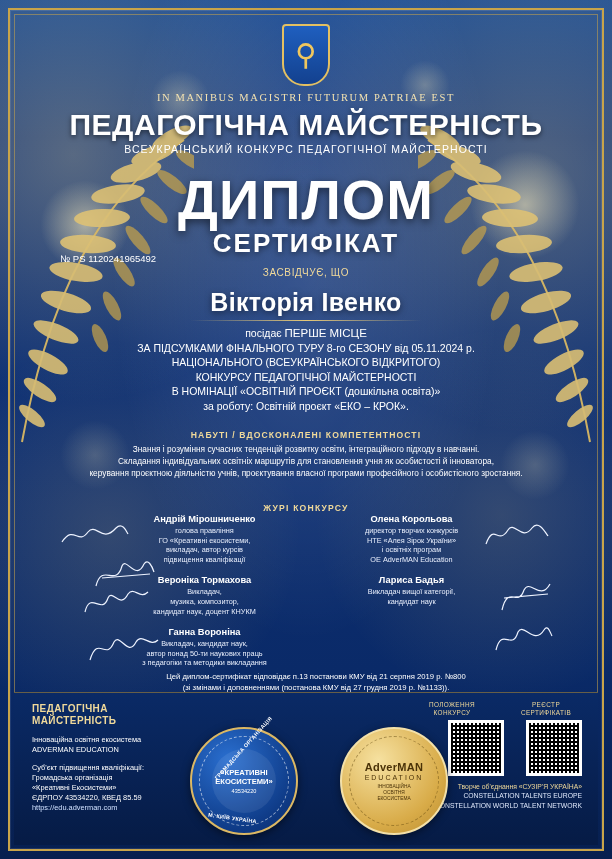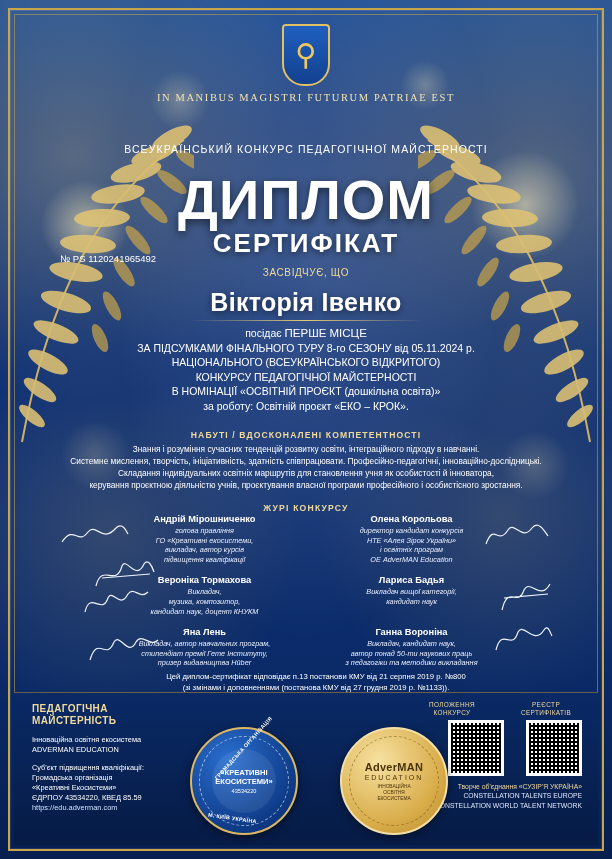--- a/index.html
+++ b/index.html
@@ -120,21 +120,21 @@
     color:#f0d99a;font-size:8.6px;font-weight:bold;letter-spacing:1.2px;
   }
 
   
   .jury{
     position:absolute;top:514px;left:108px;width:400px;
     display:grid;grid-template-columns:1fr 1fr;column-gap:14px;row-gap:11px;
   }
   .jmember{text-align:center;color:#ffffff;}
   .jname{font-size:9.3px;font-weight:bold;margin-bottom:2px;}
-  .jrole{font-size:7.3px;line-height:9.6px;color:#e8eefc;font-style:italic;}
+  .jrole{font-size:7.3px;line-height:9.6px;color:#e8eefc;}
 
   .sig{position:absolute;color:#eef3ff;font-family:"Liberation Serif", serif;}
   .sig svg{display:block;}
 
   .law{
     position:absolute;top:672px;left:126px;width:380px;text-align:center;
     color:#ffffff;font-size:7.7px;line-height:10.5px;
   }
 
   
@@ -282,20 +282,21 @@
   <div class="frame2"></div>
 
   <div class="emblem">
     <div class="shield">
         <span class="tryzub">⚲</span>
       </div>
   </div>
 
   <div class="latin">IN MANIBUS MAGISTRI FUTURUM PATRIAE EST</div>
 
+  <div class="title1">ПЕДАГОГІЧНА МАЙСТЕРНІСТЬ</div>
   <div class="subtitle1">ВСЕУКРАЇНСЬКИЙ КОНКУРС ПЕДАГОГІЧНОЇ МАЙСТЕРНОСТІ</div>
 
   <div class="diplom">ДИПЛОМ</div>
   <div class="sert">СЕРТИФІКАТ</div>
 
   <div class="numrow">
     <span class="num">№ PS 1120241965492</span>
   </div>
   <div class="zasv">ЗАСВІДЧУЄ, ЩО</div>
 
@@ -313,58 +314,51 @@
     <div class="b">В НОМІНАЦІЇ «ОСВІТНІЙ ПРОЄКТ (дошкільна освіта)»</div>
     <div>
       <span>за роботу:</span>
       <span>Освітній проєкт «ЕКО – КРОК».</span>
     </div>
   </div>
 
   <div class="comp-head">НАБУТІ / ВДОСКОНАЛЕНІ КОМПЕТЕНТНОСТІ</div>
   <div class="comp-body">
     <div>Знання і розуміння сучасних тенденцій розвитку освіти, інтеграційного підходу в навчанні.</div>
-    <div>Системне мислення, творчість, ініціативність, здатність співпрацювати. Професійно-педагогічні, інноваційно-дослідницькі.</div>
     <div>Складання індивідуальних освітніх маршрутів для становлення учня як особистості й інноватора,</div>
     <div>керування проєктною діяльністю учнів, проєктування власної програми професійного і особистісного зростання.</div>
   </div>
 
   <div class="jury-head">ЖУРІ КОНКУРСУ</div>
 
   <div class="jury">
     <div class="jmember">
       <div class="jname">Андрій Мірошниченко</div>
       <div class="jrole" style="white-space:pre-line">голова правління
 ГО «Креативні екосистеми,
 викладач, автор курсів
 підвищення кваліфікації</div>
     </div>
     <div class="jmember">
       <div class="jname">Олена Корольова</div>
-      <div class="jrole" style="white-space:pre-line">директор кандидат конкурсів
+      <div class="jrole" style="white-space:pre-line">директор творчих конкурсів
 НТЕ «Алея Зірок України»
 і освітніх програм
 ОЕ AdverMAN Education</div>
     </div>
     <div class="jmember">
       <div class="jname">Вероніка Тормахова</div>
       <div class="jrole" style="white-space:pre-line">Викладач,
 музика, композитор,
 кандидат наук, доцент КНУКМ</div>
     </div>
     <div class="jmember">
       <div class="jname">Лариса Бадья</div>
       <div class="jrole" style="white-space:pre-line">Викладач вищої категорії,
 кандидат наук</div>
-    </div>
-    <div class="jmember">
-      <div class="jname">Яна Лень</div>
-      <div class="jrole" style="white-space:pre-line">Викладач, автор навчальних програм,
-стипендіат премії Гете Інституту,
-призер видавництва Hüber</div>
     </div>
     <div class="jmember">
       <div class="jname">Ганна Вороніна</div>
       <div class="jrole" style="white-space:pre-line">Викладач, кандидат наук,
 автор понад 50-ти наукових праць
 з педагогіки та методики викладання</div>
     </div>
   </div>
 
   <div class="sig" style="left:60px;top:520px;">

